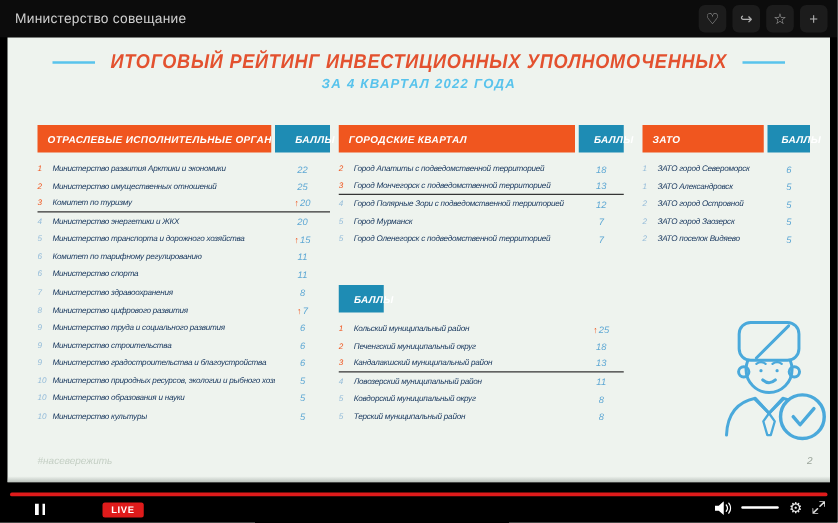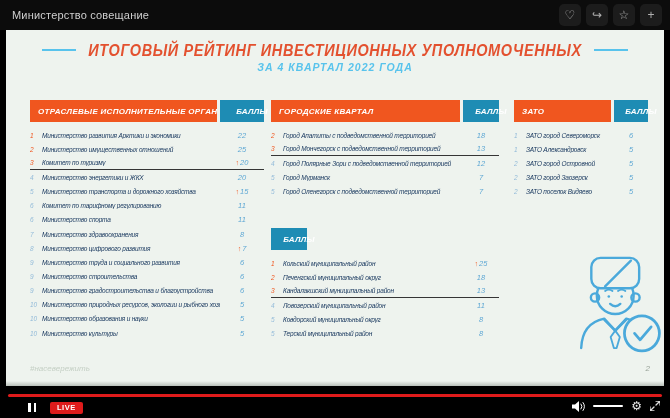--- a/index.html
+++ b/index.html
@@ -53,21 +53,21 @@
   .page-num { position:absolute; right:14px; top:334px; font-size:8px; color:#9aa49a; }
 
   
   .bottombar { height:32px; background:#000; position:relative; }
   .progress { position:absolute; top:8px; left:8px; right:8px; height:3px; border-radius:2px;
               background:var(--live-red); cursor:pointer; }
   .controls-left { position:absolute; left:28px; top:16px; display:flex; align-items:center; gap:14px; }
   .pause { display:flex; gap:3px; cursor:pointer; }
   .pause i { display:block; width:2.5px; height:9px; background:#fff; }
   .live { background:var(--live-red); color:#fff; font-size:7.5px; font-weight:bold; letter-spacing:.5px;
-          border-radius:2px; padding:2px 7px; line-height:1; }
+          border-radius:2px; padding:2px 7px; line-height:1;margin-left:32px; }
   .controls-right { position:absolute; right:10px; top:14px; display:flex; align-items:center; gap:8px; }
   .vol-slider { width:30px; height:2.5px; background:#fff; border-radius:2px; cursor:pointer; }
   .gear { color:#e8e8e8; font-size:12px; line-height:12px; cursor:pointer; }
   .ctl-svg { cursor:pointer; display:block; }
 </style>
 </head>
 <body>
 
 <div class="app">
 

